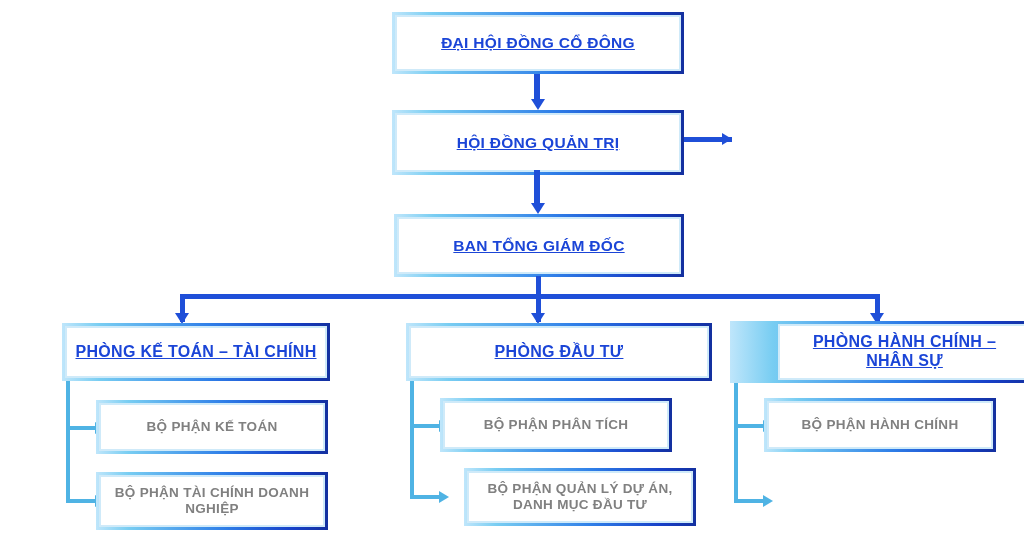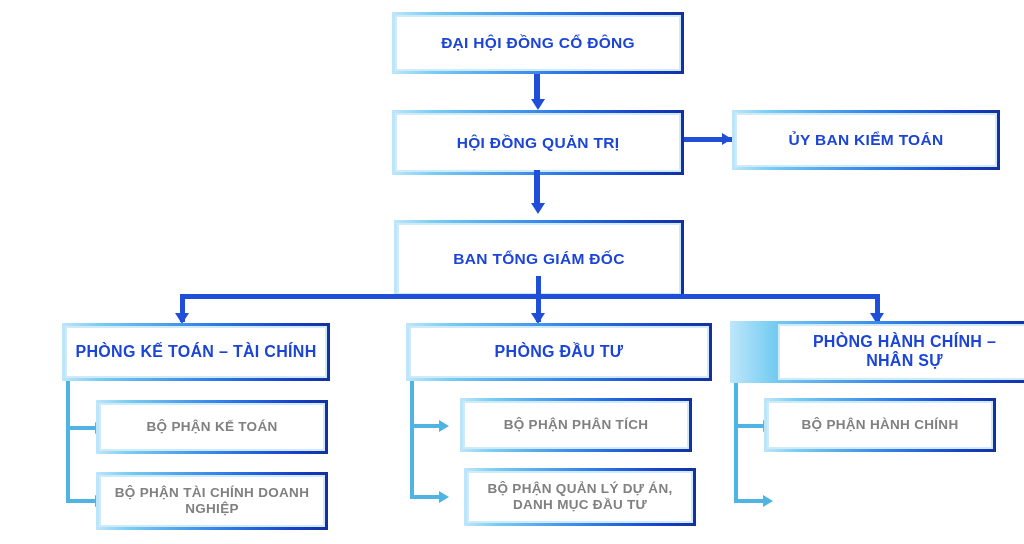--- a/index.html
+++ b/index.html
@@ -23,21 +23,21 @@
     border:2px solid #cfeaf9;
     display:flex;align-items:center;justify-content:center;
     text-align:center;
     padding:2px 8px;
   }
   .node .txt{
     font-weight:bold;
     letter-spacing:.3px;
     line-height:1.16;
   }
-  .lvl1 .txt,.lvl2 .txt{color:#1b45d7;}
+  .lvl1 .txt,.lvl2 .txt{color:#1b45d7;text-decoration:underline;}
   .lvl3 .txt{color:#808080;}
 
   .lvl1 .txt{font-size:15.5px;}
   .lvl2 .txt{font-size:16px;}
   .lvl3 .txt{font-size:13.5px;}
 
   
   .ln{position:absolute;background:#1f4fd8;}
   .ln.light{background:#4fb3e4;}
   .arrow{position:absolute;width:0;height:0;}
@@ -67,30 +67,25 @@
 
   <div class="node lvl1" style="left:392px;top:110px;width:292px;height:65px;">
     <div class="inner">
       <span class="txt">HỘI ĐỒNG QUẢN TRỊ</span>
     </div>
   </div>
 
   <div class="ln" style="left:684px;top:137px;width:48px;height:5px;"></div>
   <div class="arrow right" style="left:722px;top:133px;"></div>
 
-  <div class="node lvl1" style="left:732px;top:110px;width:268px;height:60px;">
-    <div class="inner">
-      <span class="txt">ỦY BAN KIỂM TOÁN</span>
-    </div>
-  </div>
 
   <div class="ln" style="left:534px;top:170px;width:6px;height:36px;"></div>
   <div class="arrow down" style="left:531px;top:203px;"></div>
 
-  <div class="node lvl1" style="left:394px;top:220px;width:290px;height:78px;">
+  <div class="node lvl1" style="left:394px;top:214px;width:290px;height:63px;">
     <div class="inner">
       <span class="txt">BAN TỔNG GIÁM ĐỐC</span>
     </div>
   </div>
 
   <div class="ln" style="left:536px;top:276px;width:5px;height:22px;"></div>
   <div class="ln" style="left:180px;top:294px;width:700px;height:5px;"></div>
   <div class="ln" style="left:180px;top:294px;width:5px;height:28px;"></div>
   <div class="ln" style="left:536px;top:294px;width:5px;height:28px;"></div>
   <div class="ln" style="left:875px;top:294px;width:5px;height:28px;"></div>
@@ -139,21 +134,21 @@
       <span class="txt">BỘ PHẬN KẾ TOÁN</span>
     </div>
   </div>
 
   <div class="node lvl3" style="left:96px;top:472px;width:232px;height:58px;">
     <div class="inner">
       <span class="txt">BỘ PHẬN TÀI CHÍNH DOANH NGHIỆP</span>
     </div>
   </div>
 
-  <div class="node lvl3" style="left:440px;top:398px;width:232px;height:54px;margin-left:20px;">
+  <div class="node lvl3" style="left:440px;top:398px;width:232px;height:54px;">
     <div class="inner">
       <span class="txt">BỘ PHẬN PHÂN TÍCH</span>
     </div>
   </div>
 
   <div class="node lvl3" style="left:464px;top:468px;width:232px;height:58px;">
     <div class="inner">
       <span class="txt">BỘ PHẬN QUẢN LÝ DỰ ÁN, DANH MỤC ĐẦU TƯ</span>
     </div>
   </div>

